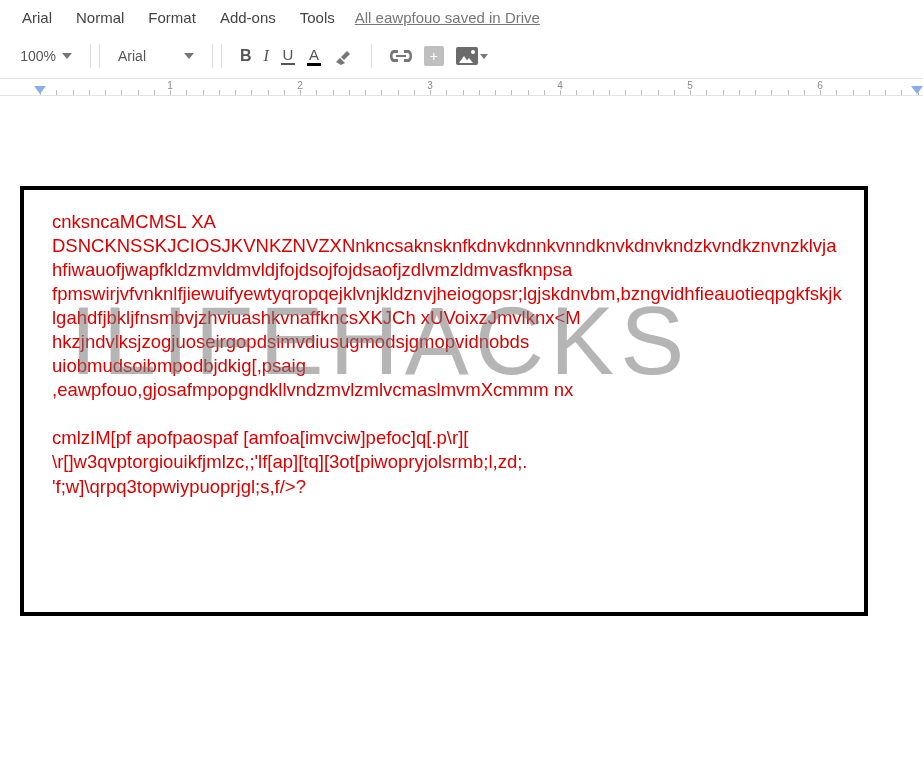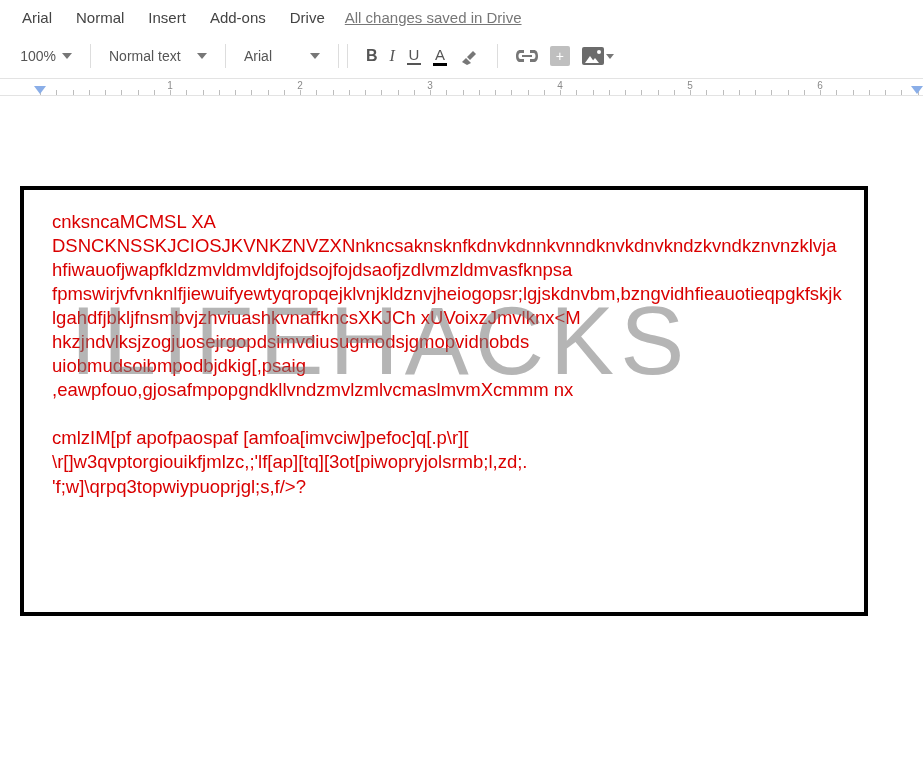--- a/index.html
+++ b/index.html
@@ -182,49 +182,39 @@
     pointer-events: none;
     white-space: nowrap;
   }
 </style>
 </head>
 <body>
 
 <div class="menubar">
   <div class="menu-item">Arial</div>
   <div class="menu-item">Normal</div>
-  <div class="menu-item">Insert</div>
+  <div class="menu-item">Format</div>
   <div class="menu-item">Add-ons</div>
-  <div class="menu-item">Drive</div>
-  <div class="save-status">All changes saved in Drive</div>
+  <div class="menu-item">Tools</div>
+  <div class="save-status">All eawpfouo saved in Drive</div>
 </div>
 
 <div class="toolbar">
   <div class="tb-group">
     <div class="tb-btn">
       <span class="zoom-val">100%</span>
       <span class="dd-arrow">
         <svg width="10" height="6" viewBox="0 0 10 6">
             <path d="M0 0 L5 6 L10 0 Z" fill="#777"></path>
           </svg>
       </span>
     </div>
   </div>
   <div class="tb-sep"></div>
 
-  <div class="tb-group">
-    <div class="tb-btn">
-      <span class="style-val">Normal text</span>
-      <span class="dd-arrow">
-        <svg width="10" height="6" viewBox="0 0 10 6">
-            <path d="M0 0 L5 6 L10 0 Z" fill="#777"></path>
-          </svg>
-      </span>
-    </div>
-  </div>
   <div class="tb-sep"></div>
 
   <div class="tb-group">
     <div class="tb-btn">
       <span class="font-val">Arial</span>
       <span class="dd-arrow">
         <svg width="10" height="6" viewBox="0 0 10 6">
             <path d="M0 0 L5 6 L10 0 Z" fill="#777"></path>
           </svg>
       </span>

